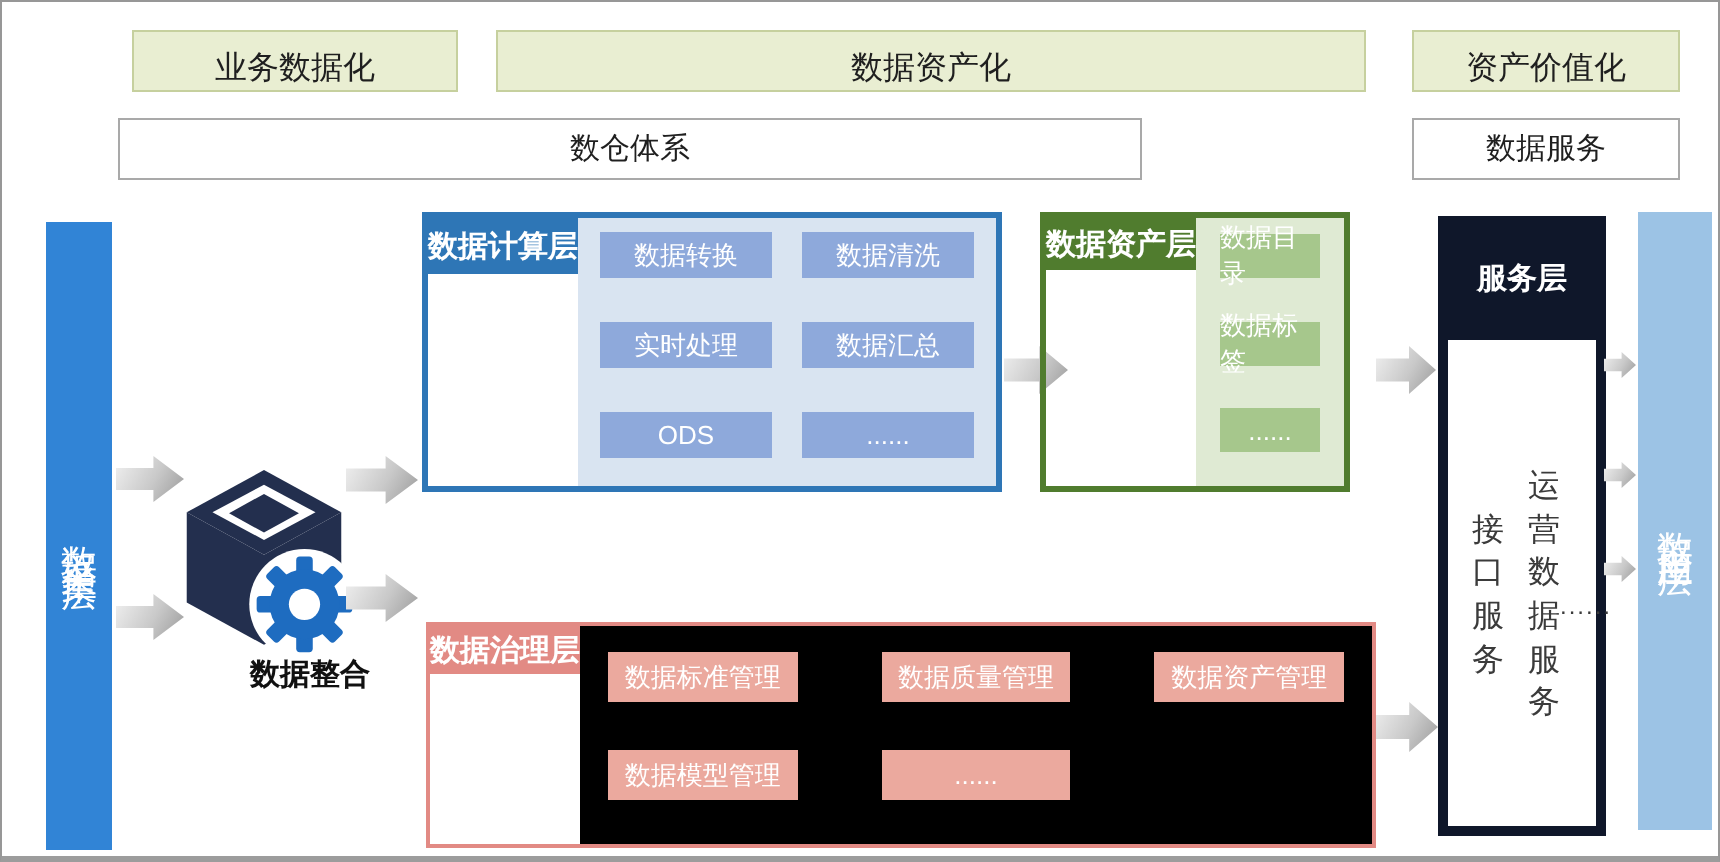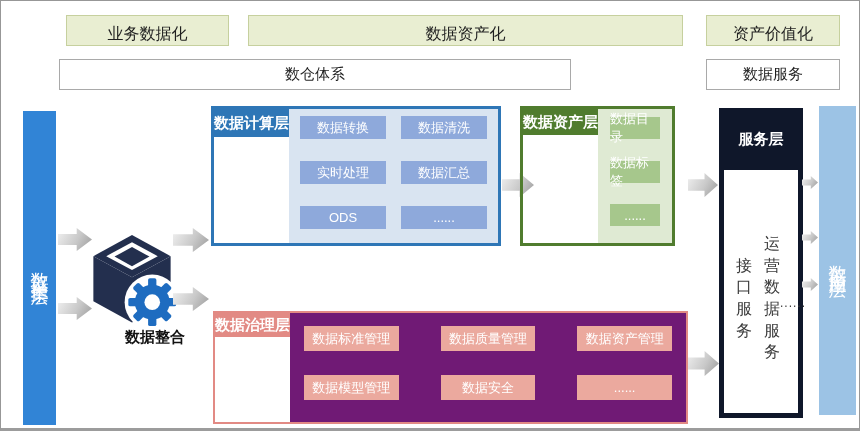--- a/index.html
+++ b/index.html
@@ -33,21 +33,21 @@
   #compute .cell{background:#8ea9db;height:23px;}
 
   #asset{left:519px;top:105px;width:155px;height:140px;border:3px solid #507c2e;}
   #asset .hdr{height:26px;background:#507c2e;}
   #asset .bd{background:#dfead3;display:grid;grid-template-columns:1fr;
     row-gap:13px;padding:8px 12px;}
   #asset .cell{background:#a6c78c;height:22px;}
 
   #govern{left:212px;top:310px;width:475px;height:113px;border:2px solid #e28a84;}
   #govern .hdr{height:24px;background:#e28a84;}
-  #govern .bd{background:#701a75;display:grid;grid-template-columns:repeat(3,1fr);
+  #govern .bd{background:#000000;display:grid;grid-template-columns:repeat(3,1fr);
     column-gap:42px;row-gap:12px;padding:13px 14px 10px 14px;}
   #govern .cell{background:#eba99e;height:25px;}
 
   
   #service{left:718px;top:107px;width:84px;height:310px;position:absolute;background:#0f172a;}
   #service .title{position:absolute;top:0;left:0;right:0;height:62px;display:flex;
     align-items:center;justify-content:center;color:#fff;font-weight:bold;font-size:15px;}
   #service .inner{position:absolute;left:5px;right:5px;top:62px;bottom:5px;background:#fff;
     display:flex;flex-direction:row;align-items:center;padding-top:8px;}
   .svc-label{font-size:16px;color:#3b3b3b;margin-top:5px;text-align:center;width:58px;line-height:1.35;margin-left:12px;}
@@ -135,21 +135,20 @@
     </div>
   </div>
 
   <div class="layer" id="govern">
     <div class="hdr">数据治理层</div>
     <div class="bd">
       <div class="cell">数据标准管理</div>
       <div class="cell">数据质量管理</div>
       <div class="cell">数据资产管理</div>
       <div class="cell">数据模型管理</div>
-      <div class="cell">数据安全</div>
       <div class="cell">......</div>
     </div>
   </div>
 
   <div id="service">
     <div class="title">服务层</div>
     <div class="inner">
       <svg width="46" height="45" viewBox="0 0 46 45">
         <rect x="2.5" y="4" width="38" height="35" rx="2.5" fill="#fff" stroke="#8a8a8a" stroke-width="2.6"></rect>
         <line x1="2.5" y1="11.5" x2="40.5" y2="11.5" stroke="#8a8a8a" stroke-width="1.8"></line>

